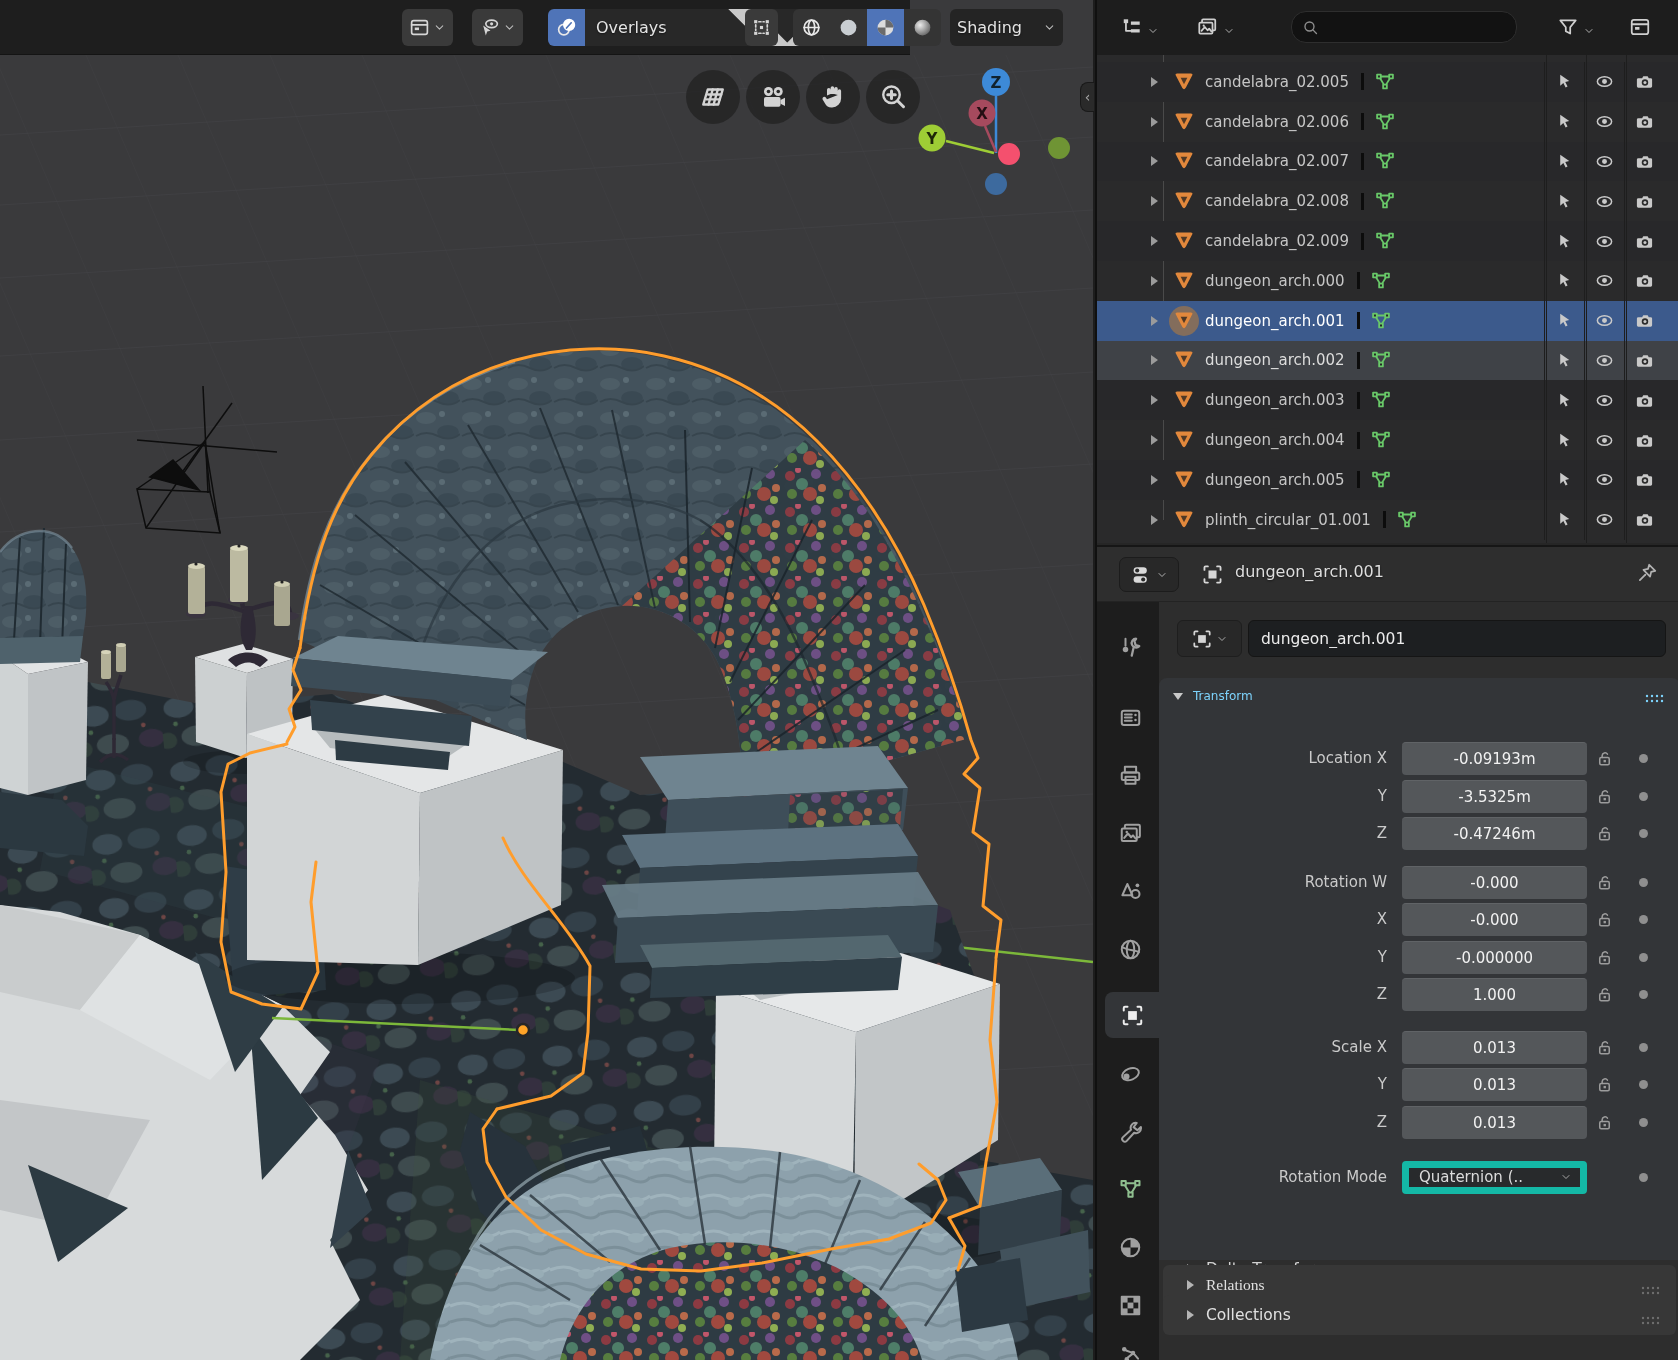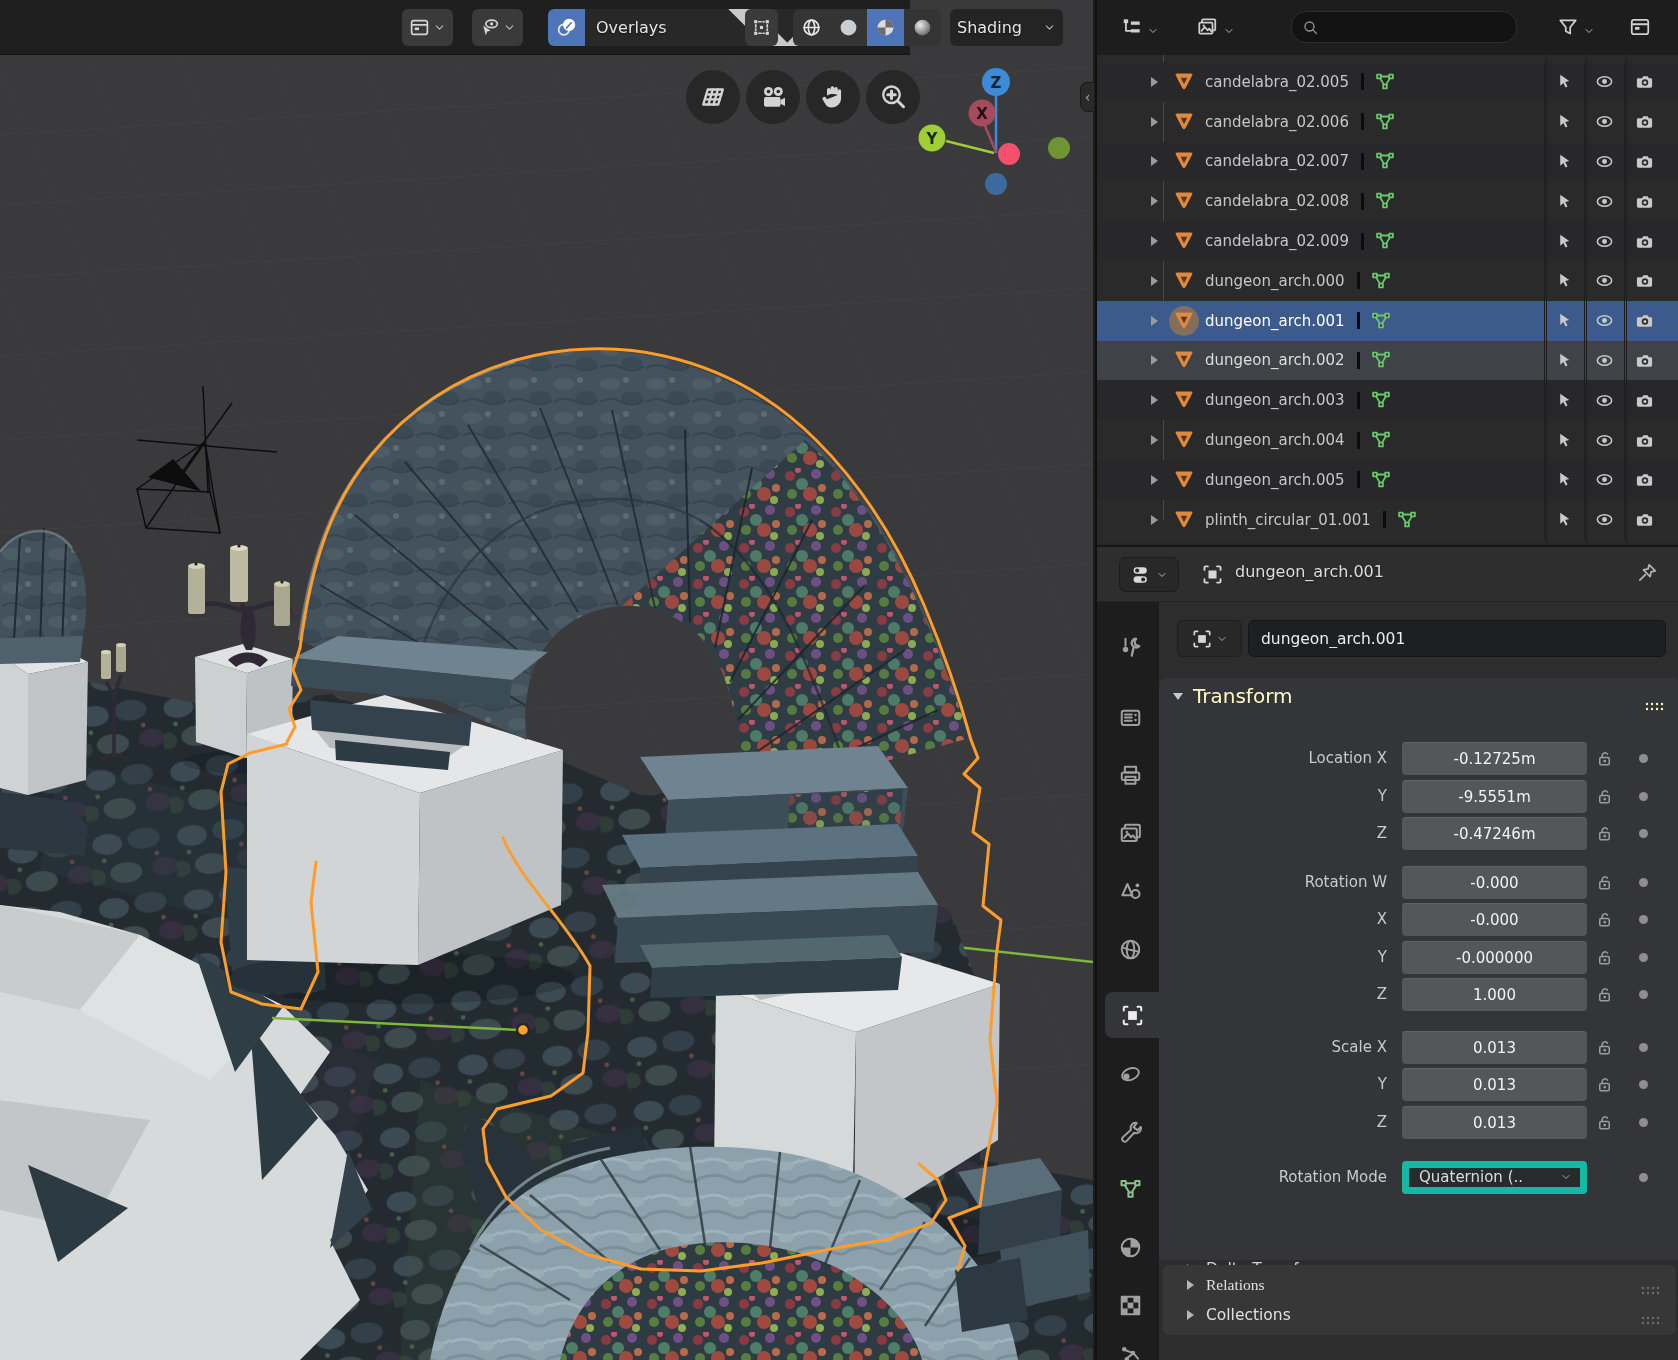--- a/index.html
+++ b/index.html
@@ -71,21 +71,21 @@
   
   #name-row{position:absolute;left:18px;top:18px;height:37px;display:flex;gap:6px}
   #name-icon-btn{width:65px;height:37px;background:#282828;border:1px solid #1e1e1e;border-radius:6px;display:flex;align-items:center;justify-content:center;gap:3px}
   #name-icon-btn .ic{width:22px;height:22px;color:#d5d5d5}
   #name-icon-btn .chev{width:12px;height:12px;color:#b0b0b0}
   #name-input{width:418px;height:37px;background:#1d1f21;border:1px solid #151515;border-radius:6px;color:#ececec;font-size:15.5px;font-family:inherit;padding:0 12px;outline:none}
   #transform-panel{position:absolute;left:0px;top:76px;width:521px;height:582px;background:#333538;border-radius:8px 8px 0 0}
   #transform-header{position:absolute;left:0;top:76px;width:521px;height:36px;display:flex;align-items:center;padding-left:14px;gap:10px}
   .caret-down{width:0;height:0;border-top:7px solid #c9c9c9;border-left:5px solid transparent;border-right:5px solid transparent}
   .caret-right{width:0;height:0;border-left:7px solid #b5b5b5;border-top:5px solid transparent;border-bottom:5px solid transparent}
-  #transform-header span{font-size:20px;color:#fef9c3}
+  #transform-header span{font-size:12px;color:#7dd3fc}
   .grip{position:absolute;right:12px;top:14px;width:24px;height:9px;color:#6e6e6e}
   .trow{position:absolute;height:33px}
   .trow .tlabel{position:absolute;left:0;top:0;width:228px;height:33px;line-height:33px;text-align:right;font-size:15px;color:#cacaca}
   .trow .tfield{position:absolute;left:243px;top:0;width:185px;height:33px;background:#54575a;border-radius:4px;border-top:1px solid #606366;color:#f2f2f2;font-size:15px;display:flex;align-items:center;justify-content:center}
   .trow .tfield.dd{background:#282a2c;border:7px solid #14b8a6;color:#dcdcdc;justify-content:flex-start;padding:0 10px}
   .trow .tfield.dd .chev{position:absolute;right:8px;width:12px;height:12px;color:#aaa}
   .trow .lock{position:absolute;left:436px;top:7px;width:19px;height:19px;color:#9c9c9c}
   .trow .dot{position:absolute;left:480px;top:12px;width:9px;height:9px;border-radius:50%;background:#8f8f8f}
   #delta-row{position:absolute;left:28px;top:658px;display:flex;align-items:center;gap:12px;font-size:15.5px;color:#d2d2d2}
   .sect{position:absolute;left:4px;width:513px;height:40px;background:#373737;border-radius:6px;display:flex;align-items:center;padding-left:24px;gap:12px;font-size:15.5px;color:#e0e0e0}
@@ -1279,31 +1279,31 @@
                 <circle cx="18" cy="2" r="1.2"></circle>
                 <circle cx="3" cy="7" r="1.2"></circle>
                 <circle cx="8" cy="7" r="1.2"></circle>
                 <circle cx="13" cy="7" r="1.2"></circle>
                 <circle cx="18" cy="7" r="1.2"></circle>
               </svg></span>
         </div>
         <div id="transform-rows">
             <div class="trow" style="top: 140px; left: 0px; width: 521px;">
               <span class="tlabel">Location X</span>
-              <div class="tfield">-0.12725m</div>
+              <div class="tfield">-0.09193m</div>
               <span class="lock"><svg viewBox="0 0 20 20" fill="none" stroke="currentColor" stroke-width="1.6" stroke-linecap="round" stroke-linejoin="round">
                   <rect x="5" y="9" width="10" height="7.5" rx="1.5"></rect>
                   <path d="M7.5 9 V7 a3 3 0 0 1 5.6-1.5"></path>
                   <rect x="9" y="11.5" width="2.5" height="2.5" fill="currentColor" stroke="none"></rect>
                 </svg></span>
               <span class="dot"></span>
             </div>
             <div class="trow" style="top: 177.5px; left: 0px; width: 521px;">
               <span class="tlabel">Y</span>
-              <div class="tfield">-9.5551m</div>
+              <div class="tfield">-3.5325m</div>
               <span class="lock"><svg viewBox="0 0 20 20" fill="none" stroke="currentColor" stroke-width="1.6" stroke-linecap="round" stroke-linejoin="round">
                   <rect x="5" y="9" width="10" height="7.5" rx="1.5"></rect>
                   <path d="M7.5 9 V7 a3 3 0 0 1 5.6-1.5"></path>
                   <rect x="9" y="11.5" width="2.5" height="2.5" fill="currentColor" stroke="none"></rect>
                 </svg></span>
               <span class="dot"></span>
             </div>
             <div class="trow" style="top: 215px; left: 0px; width: 521px;">
               <span class="tlabel">Z</span>
               <div class="tfield">-0.47246m</div>

